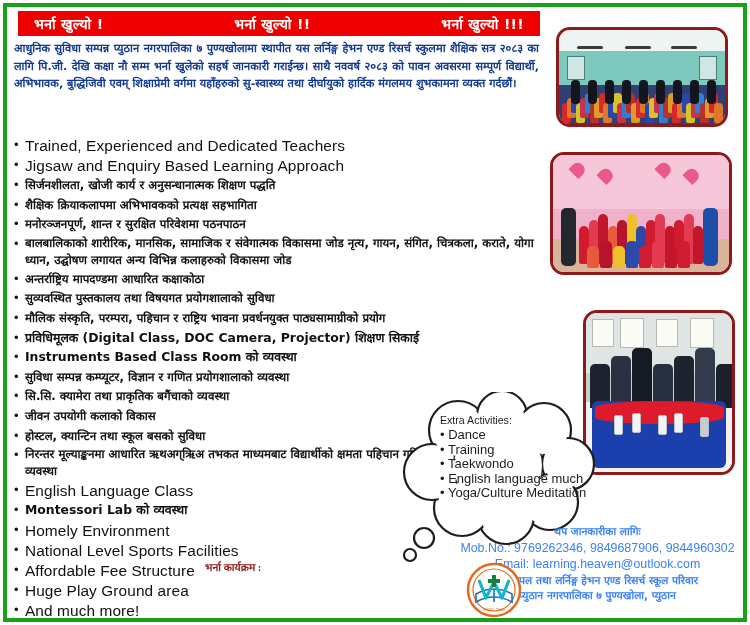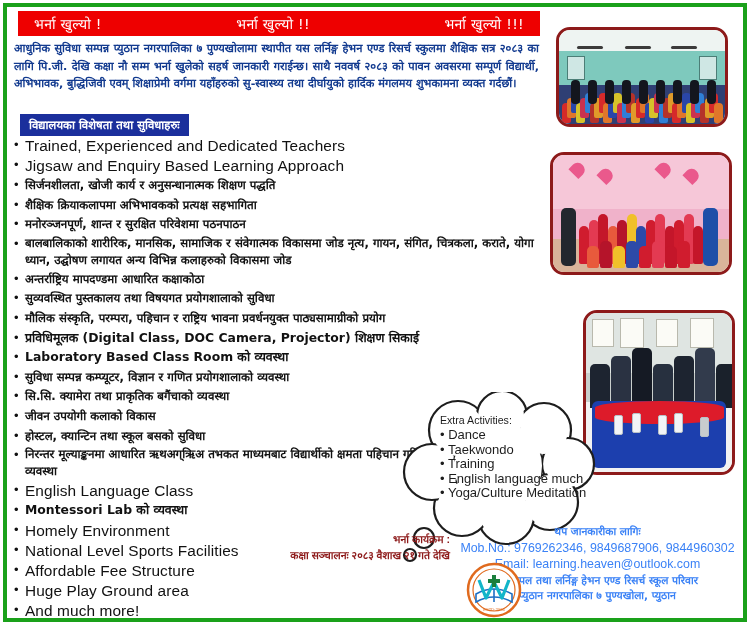--- a/index.html
+++ b/index.html
@@ -29,21 +29,21 @@
   }
 
   
   .banner{
     position:absolute;left:18px;top:11px;width:522px;height:25px;
     background:#ee0000;
     display:flex;align-items:center;justify-content:space-between;
     padding:0 16px;box-sizing:border-box;
   }
   .banner span{
-    color:#ffffff;font-weight:normal;font-size:14px;
+    color:#ffffff;font-weight:bold;font-size:14px;
     font-family:"DejaVu Sans","Liberation Sans",sans-serif;
     white-space:nowrap;letter-spacing:.3px;
   }
 
   
   .intro{
     position:absolute;left:14px;top:40px;width:525px;
     color:#123a8f;
     font-family:"DejaVu Sans","Liberation Sans",sans-serif;
     font-size:11.2px;line-height:17.5px;font-weight:600;
@@ -132,23 +132,23 @@
   .bubble-content{
     position:absolute;left:42px;top:22px;width:140px;
     color:#1d1d1d;
     font-family:"Liberation Sans","DejaVu Sans",sans-serif;
   }
   .bubble-title{font-size:10.6px;margin-bottom:2px;}
   .bubble-li{font-size:13px;line-height:14.6px;white-space:nowrap;}
 
   
   .adm{
-    position:absolute;left:205px;top:532px;width:245px;
-    text-align:right;color:#8d1a1a;
-    font-family:Liberation Sans, sans-serif;
+    position:absolute;left:205px;top:560px;width:245px;
+    text-align:left;color:#8d1a1a;
+    font-family:Liberation Serif, serif;
     font-weight:600;
   }
   .adm .t{font-size:10.6px;line-height:15.5px;}
 
   
   .contact{
     position:absolute;left:455px;top:524px;width:285px;
     text-align:center;color:#3b82f6;
   }
   .c-np{font-family:"DejaVu Sans","Liberation Sans",sans-serif;font-size:10.6px;line-height:15.5px;font-weight:600;}
@@ -168,21 +168,20 @@
   <div class="frame-inner"></div>
 
   <div class="banner">
     <span>भर्ना खुल्यो !</span>
     <span>भर्ना खुल्यो !!</span>
     <span>भर्ना खुल्यो !!!</span>
   </div>
 
   <div class="intro">आधुनिक सुविधा सम्पन्न प्युठान नगरपालिका ७ पुण्यखोलामा स्थापीत यस लर्निङ्ग हेभन एण्ड रिसर्च स्कुलमा शैक्षिक सत्र २०८३ का लागि पि.जी. देखि कक्षा नौ सम्म भर्ना खुलेको सहर्ष जानकारी गराईन्छ। साथै नववर्ष २०८३ को पावन अवसरमा सम्पूर्ण विद्यार्थी, अभिभावक, बुद्धिजिवी एवम् शिक्षाप्रेमी वर्गमा यहाँहरुको सु-स्वास्थ्य तथा दीर्घायुको हार्दिक मंगलमय शुभकामना व्यक्त गर्दछौं।</div>
 
-  <div class="chip">विद्यालयका विशेषता तथा सुविधाहरुः</div>
 
   <div class="features" id="features-list">
       <div class="feat en">
         <span class="dot">•</span>
         <span class="txt">Trained, Experienced and Dedicated Teachers</span>
       </div>
       <div class="feat en">
         <span class="dot">•</span>
         <span class="txt">Jigsaw and Enquiry Based Learning Approach</span>
       </div>
@@ -213,21 +212,21 @@
       <div class="feat np">
         <span class="dot">•</span>
         <span class="txt">मौलिक संस्कृति, परम्परा, पहिचान र राष्ट्रिय भावना प्रवर्धनयुक्त पाठ्यसामाग्रीको प्रयोग</span>
       </div>
       <div class="feat mix">
         <span class="dot">•</span>
         <span class="txt">प्रविधिमूलक (Digital Class, DOC Camera, Projector) शिक्षण सिकाई</span>
       </div>
       <div class="feat mix">
         <span class="dot">•</span>
-        <span class="txt">Laboratory Based Class Room को व्यवस्था</span>
+        <span class="txt">Instruments Based Class Room को व्यवस्था</span>
       </div>
       <div class="feat np">
         <span class="dot">•</span>
         <span class="txt">सुविधा सम्पन्न कम्प्यूटर, विज्ञान र गणित प्रयोगशालाको व्यवस्था</span>
       </div>
       <div class="feat np">
         <span class="dot">•</span>
         <span class="txt">सि.सि. क्यामेरा तथा प्राकृतिक बगैंचाको व्यवस्था</span>
       </div>
       <div class="feat np">
@@ -414,31 +413,30 @@
         <circle cx="108" cy="124" r="25"></circle>
         <circle cx="64" cy="116" r="25"></circle>
         <circle cx="34" cy="80" r="25"></circle>
         <circle cx="100" cy="74" r="44"></circle>
       </g>
     </svg>
     <div class="bubble-content">
       <div class="bubble-title">Extra Activities:</div>
       <div id="bubble-items">
           <div class="bubble-li">• Dance</div>
+          <div class="bubble-li">• Training</div>
           <div class="bubble-li">• Taekwondo</div>
-          <div class="bubble-li">• Training</div>
           <div class="bubble-li">• English language much</div>
           <div class="bubble-li">• Yoga/Culture Meditation</div>
         </div>
     </div>
   </div>
 
   <div class="adm">
     <div class="t">भर्ना कार्यक्रम :</div>
-    <div class="t">कक्षा सञ्चालनः २०८३ वैशाख २१ गते देखि</div>
   </div>
 
   <div class="contact">
     <div class="c-np">थप जानकारीका लागिः</div>
     <div class="c-en">Mob.No.: 9769262346, 9849687906, 9844960302</div>
     <div class="c-en">Email: learning.heaven@outlook.com</div>
     <div class="c-np">प्रिन्सिपल तथा लर्निङ्ग हेभन एण्ड रिसर्च स्कूल परिवार</div>
     <div class="c-np">प्युठान नगरपालिका ७ पुण्यखोला, प्युठान</div>
   </div>
 

